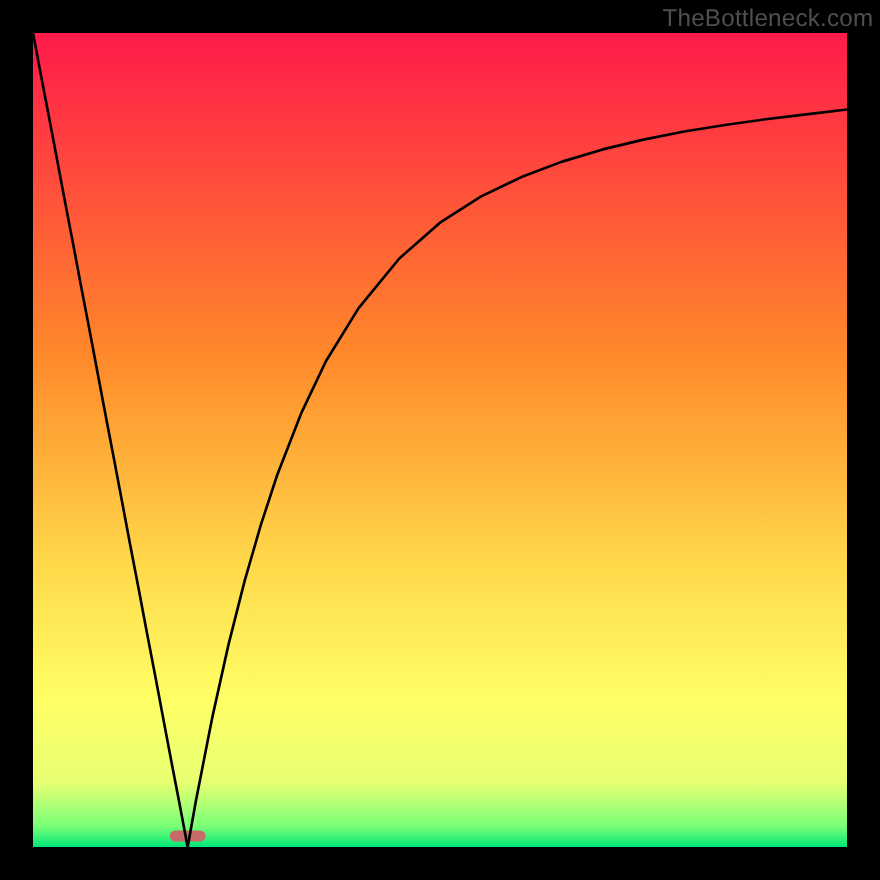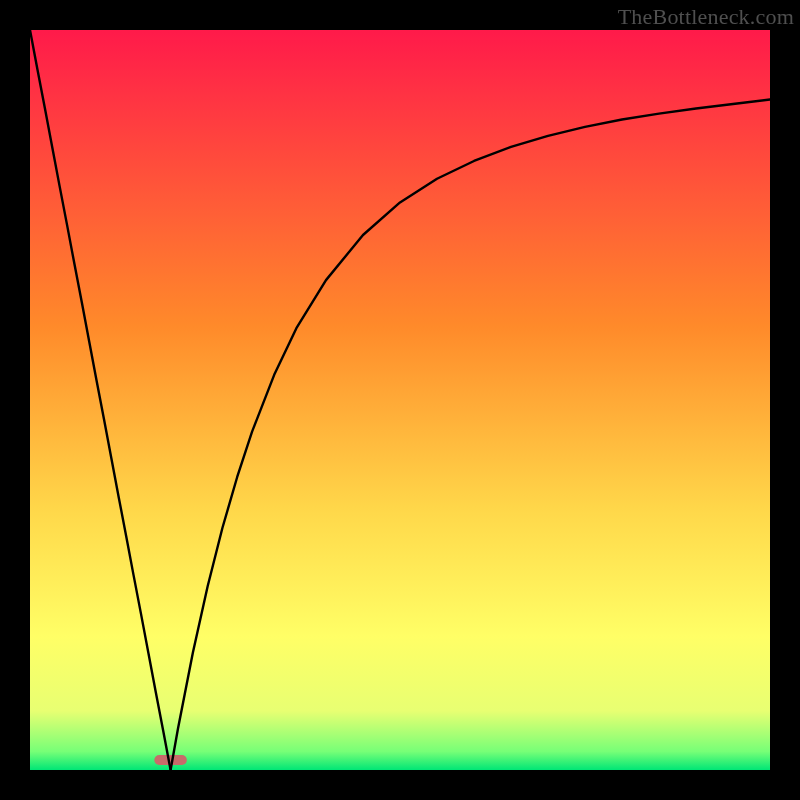--- a/index.html
+++ b/index.html
@@ -10,21 +10,20 @@
     overflow: hidden;
     background: #000;
     font-family: Arial, Helvetica, sans-serif;
   }
   .frame {
     position: absolute;
     left: 0; top: 0;
     width: 800px;
     height: 800px;
     background: #000;
-    font-family: Liberation Serif, serif;
   }
   .plot {
     position: absolute;
     left: 30px;
     top: 30px;
     width: 740px;
     height: 740px;
   }
   svg { display: block; }
   .watermark {

